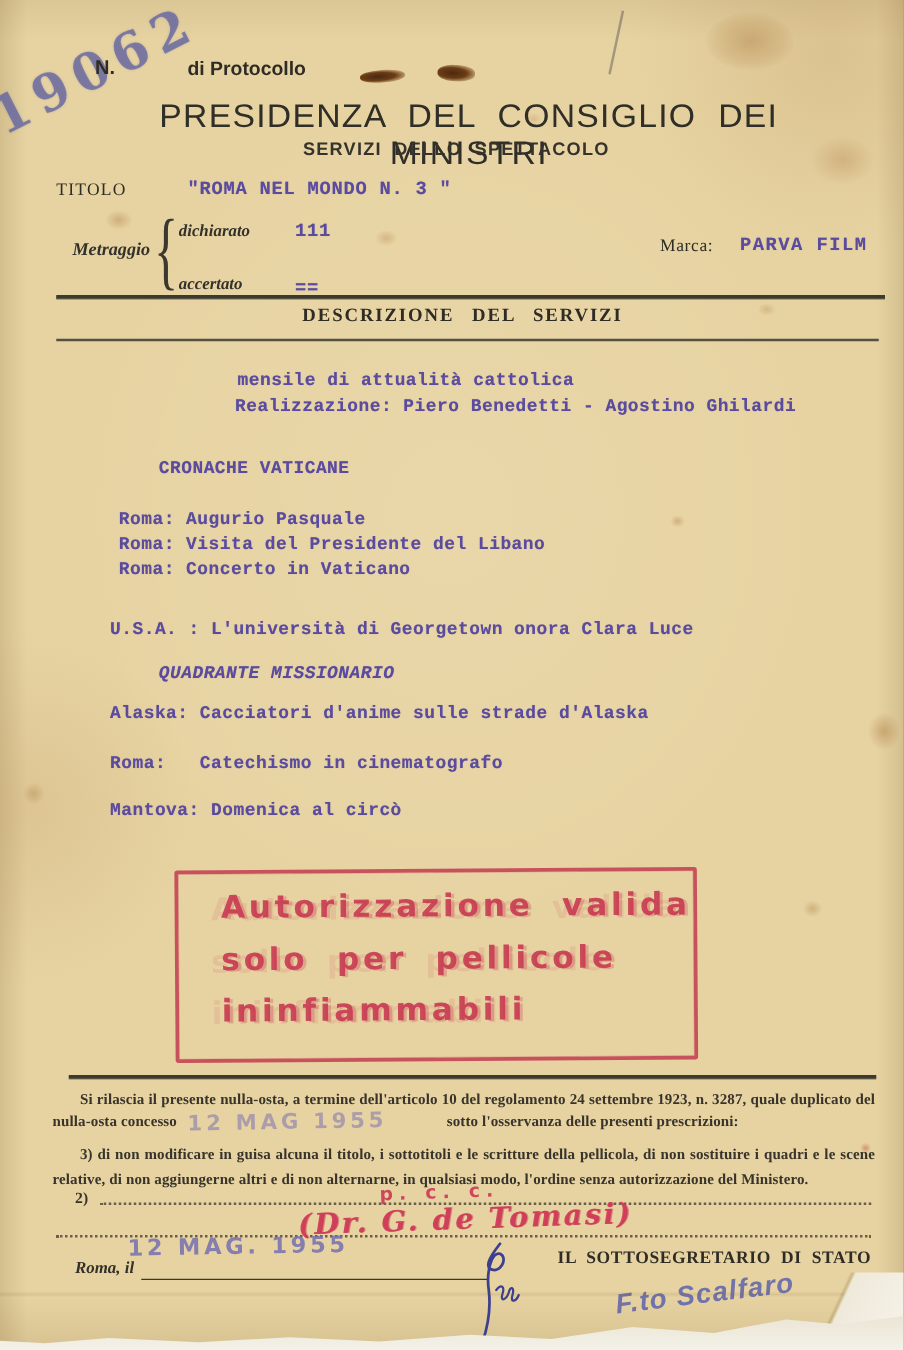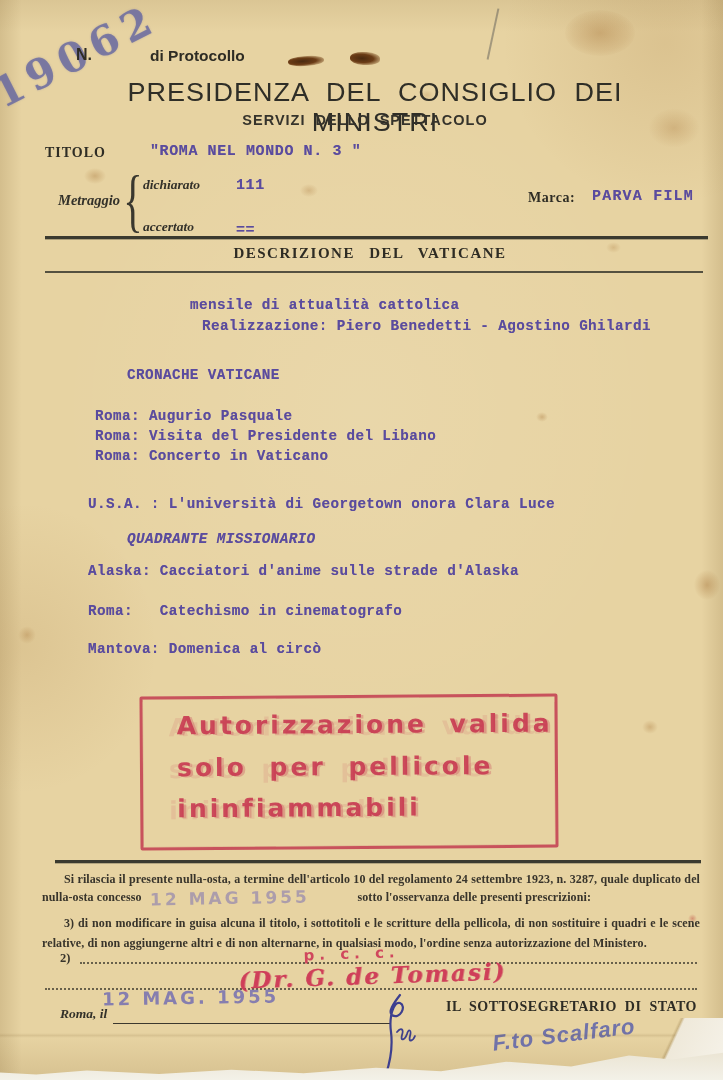--- a/index.html
+++ b/index.html
@@ -41,21 +41,21 @@
   .hdr-title{left:60px;top:77px;width:630px;text-align:center;font-family:"Liberation Sans",sans-serif;
     font-size:27px;letter-spacing:1px;word-spacing:9px;color:#2f2e27;transform:scaleY(.97);}
   .hdr-sub{left:85px;top:112px;width:560px;text-align:center;font-family:"Liberation Sans",sans-serif;
     font-weight:bold;font-size:14.5px;letter-spacing:1px;word-spacing:5px;color:#35332b;}
   
   .typed{font-family:"Liberation Mono",monospace;color:#5a4b9e;white-space:pre;font-weight:bold;
     text-shadow:0 0 .6px rgba(90,75,158,.55);}
   .typed15{font-size:15px;letter-spacing:.6px;}
   .typed14{font-size:14.3px;letter-spacing:.4px;}
   
-  .lbl{font-weight:bold;font-size:14px;letter-spacing:1px;color:#2f2d25;text-align:right;}
+  .lbl{font-weight:normal;font-size:14px;letter-spacing:1px;color:#2f2d25;text-align:right;}
   .ital{font-style:italic;font-weight:bold;font-size:13.5px;color:#33312a;}
   .brace{left:118px;top:166px;font-size:62px;font-weight:normal;color:#3a382f;transform:scale(.65,1.12);transform-origin:center;}
   
   .rule{background:#3b3a2f;}
   .rule-top{left:45px;top:236px;width:663px;height:3.4px;box-shadow:0 1px 0 rgba(59,58,47,.35);}
   .rule-mid{left:45px;top:271px;width:658px;height:1.8px;opacity:.85;}
   .rule-legal{left:55px;top:860px;width:646px;height:3.2px;box-shadow:0 1px 0 rgba(59,58,47,.3);}
   .sec-title{left:90px;top:245px;width:560px;text-align:center;font-weight:bold;font-size:15px;
     letter-spacing:1.5px;word-spacing:9px;color:#2e2c24;}
   
@@ -125,25 +125,25 @@
   <span class="abs brace">{</span>
   <span class="abs ital" style="left:143px;top:177px;">dichiarato</span>
   <span class="abs typed typed15" style="left:236px;top:177px;">111</span>
   <span class="abs ital" style="left:143px;top:219px;">accertato</span>
   <span class="abs typed typed15" style="left:236px;top:222px;">==</span>
 
   <span class="abs lbl" style="left:528px;top:190px;letter-spacing:.5px;">Marca:</span>
   <span class="abs typed typed15" style="left:592px;top:188px;letter-spacing:1.2px;">PARVA FILM</span>
 
   <div class="abs rule rule-top"></div>
-  <div class="abs sec-title">DESCRIZIONE  DEL  VATICANE</div>
+  <div class="abs sec-title">DESCRIZIONE  DEL  SERVIZI</div>
   <div class="abs rule rule-mid"></div>
 
   <div class="abs typed typed14" style="left:190px;top:297px;">mensile di attualità cattolica</div>
-  <div class="abs typed typed14" style="left:202px;top:318px;">Realizzazione: Piero Benedetti - Agostino Ghilardi</div>
+  <div class="abs typed typed14" style="left:188px;top:318px;">Realizzazione: Piero Benedetti - Agostino Ghilardi</div>
   <div class="abs typed typed14" style="left:127px;top:367px;">CRONACHE VATICANE</div>
   <div class="abs typed typed14" style="left:95px;top:408px;">Roma: Augurio Pasquale</div>
   <div class="abs typed typed14" style="left:95px;top:428px;">Roma: Visita del Presidente del Libano</div>
   <div class="abs typed typed14" style="left:95px;top:448px;">Roma: Concerto in Vaticano</div>
   <div class="abs typed typed14" style="left:88px;top:496px;">U.S.A. : L'università di Georgetown onora Clara Luce</div>
   <div class="abs typed typed14" style="left:127px;top:531px;font-style:italic;">QUADRANTE MISSIONARIO</div>
   <div class="abs typed typed14" style="left:88px;top:563px;">Alaska: Cacciatori d'anime sulle strade d'Alaska</div>
   <div class="abs typed typed14" style="left:88px;top:603px;">Roma:   Catechismo in cinematografo</div>
   <div class="abs typed typed14" style="left:88px;top:641px;">Mantova: Domenica al circò</div>
 

